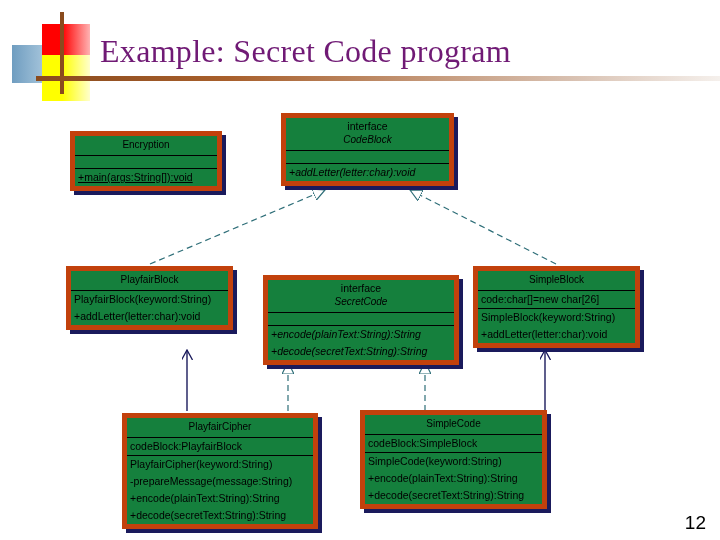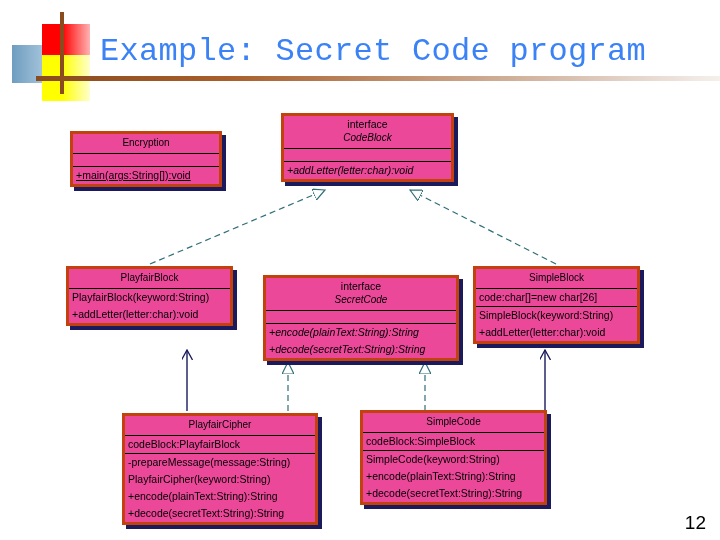--- a/index.html
+++ b/index.html
@@ -48,23 +48,23 @@
   .deco-hline {
     position: absolute;
     left: 36px; top: 76px;
     width: 684px; height: 5px;
     background: linear-gradient(to right, #8a4b1e 0%, #a85f2b 28%, #d8c0b0 78%, #f5f0ec 100%);
   }
   #page-title {
     position: absolute;
     left: 100px; top: 33px;
     width: 600px;
-    font-family: Liberation Mono, monospace;
+    font-family: Liberation Serif, serif;
     font-size: 32px;
-    color: #3b82f6;
+    color: #701a75;
     letter-spacing: 0.3px;
     white-space: nowrap;
   }
 
   
   #diagram {
     position: absolute;
     left: 0; top: 0;
     width: 720px; height: 540px;
   }
@@ -72,22 +72,22 @@
     position: absolute;
     left: 0; top: 0;
     width: 720px; height: 540px;
     pointer-events: none;
   }
 
   
   .uml-box {
     position: absolute;
     box-sizing: border-box;
-    background: #ec4899;
-    border: 3px solid #c2410c;
+    background: #15803d;
+    border: 5px solid #c2410c;
     box-shadow: 4px 4px 0 0 #1a1a5c;
     font-size: 10.5px;
     color: #000000;
     z-index: 5;
   }
   .uml-head {
     text-align: center;
     padding: 2px 2px 3px 2px;
     border-bottom: 1px solid #000000;
   }
@@ -232,22 +232,22 @@
   </div>
 
   <div class="uml-box" id="box-playfaircipher">
     <div class="uml-head">
       <div class="uml-name">PlayfairCipher</div>
     </div>
     <div class="uml-compartment">
       <div class="uml-row">codeBlock:PlayfairBlock</div>
     </div>
     <div class="uml-compartment">
+      <div class="uml-row">PlayfairCipher(keyword:String)</div>
       <div class="uml-row">-prepareMessage(message:String)</div>
-      <div class="uml-row">PlayfairCipher(keyword:String)</div>
       <div class="uml-row">+encode(plainText:String):String</div>
       <div class="uml-row">+decode(secretText:String):String</div>
     </div>
   </div>
 
   <div class="uml-box" id="box-simplecode">
     <div class="uml-head">
       <div class="uml-name">SimpleCode</div>
     </div>
     <div class="uml-compartment">

